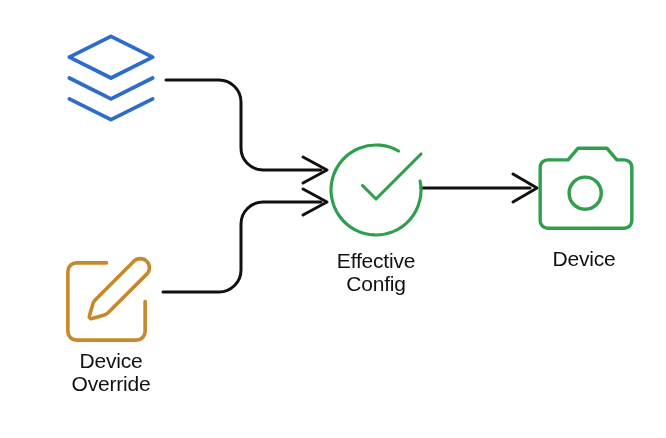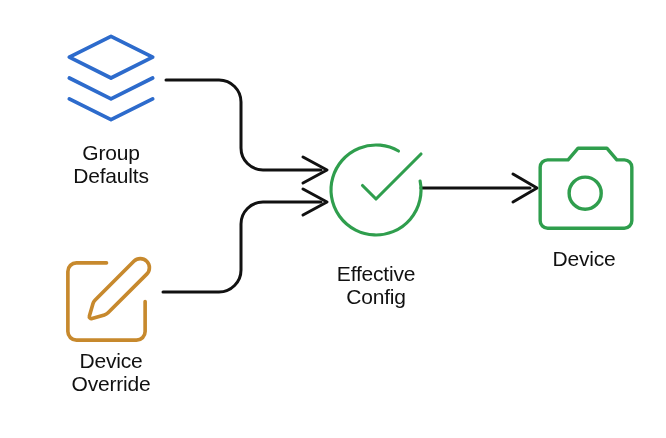--- a/index.html
+++ b/index.html
@@ -64,35 +64,33 @@
       <path class="edge-path" d="M421 188 H530"></path>
       <polyline class="edge-head" points="513,174 537,188 513,202"></polyline>
     </g>
   </svg>
 
   <svg class="node-icon icon-blue" style="left:61px; top:28px;" width="100" height="100" viewBox="0 0 24 24" stroke-width="0.9">
     <path d="M12 2 L22 7 L12 12 L2 7 Z"></path>
     <path d="M2 12 L12 17 L22 12"></path>
     <path d="M2 17 L12 22 L22 17"></path>
   </svg>
-  <div class="node-label" style="left:111px; top:141px;">Group
-Defaults</div>
 
   <svg class="node-icon icon-gold" style="left:55px; top:250px;" width="103" height="103" viewBox="0 0 24 24" stroke-width="0.85">
     <path d="M12 3H5a2 2 0 0 0-2 2v14a2 2 0 0 0 2 2h14a2 2 0 0 0 2-2v-7"></path>
     <path d="M18.375 2.625a1 1 0 0 1 3 3l-9.013 9.014a2 2 0 0 1-.853.505l-2.873.84a.5.5 0 0 1-.62-.62l.84-2.873a2 2 0 0 1 .505-.853z"></path>
   </svg>
   <div class="node-label" style="left:111px; top:349px;">Device
 Override</div>
 
   <svg class="node-icon icon-green" style="left:322px; top:136px;" width="108" height="108" viewBox="0 0 24 24" stroke-width="0.7">
     <path d="M21.801 10A10 10 0 1 1 17 3.335"></path>
     <path d="m9 11 3 3L22 4"></path>
   </svg>
-  <div class="node-label" style="left:376px; top:262px;">Effective
+  <div class="node-label" style="left:376px; top:249px;">Effective
 Config</div>
 
   <svg class="node-icon icon-green" style="left:536px; top:144px;" width="100" height="100" viewBox="0 0 24 24" stroke-width="0.82">
     <path d="M7.7 3.8 L10.1 1 H17 L19.4 3.8 H21.2 A1.8 1.8 0 0 1 23 5.6 V18.4 A1.8 1.8 0 0 1 21.2 20.2 H2.8 A1.8 1.8 0 0 1 1 18.4 V5.6 A1.8 1.8 0 0 1 2.8 3.8 Z"></path>
     <circle cx="11.8" cy="11.8" r="3.85"></circle>
   </svg>
   <div class="node-label" style="left:584px; top:247px;">Device</div>
 
 </div>
 

